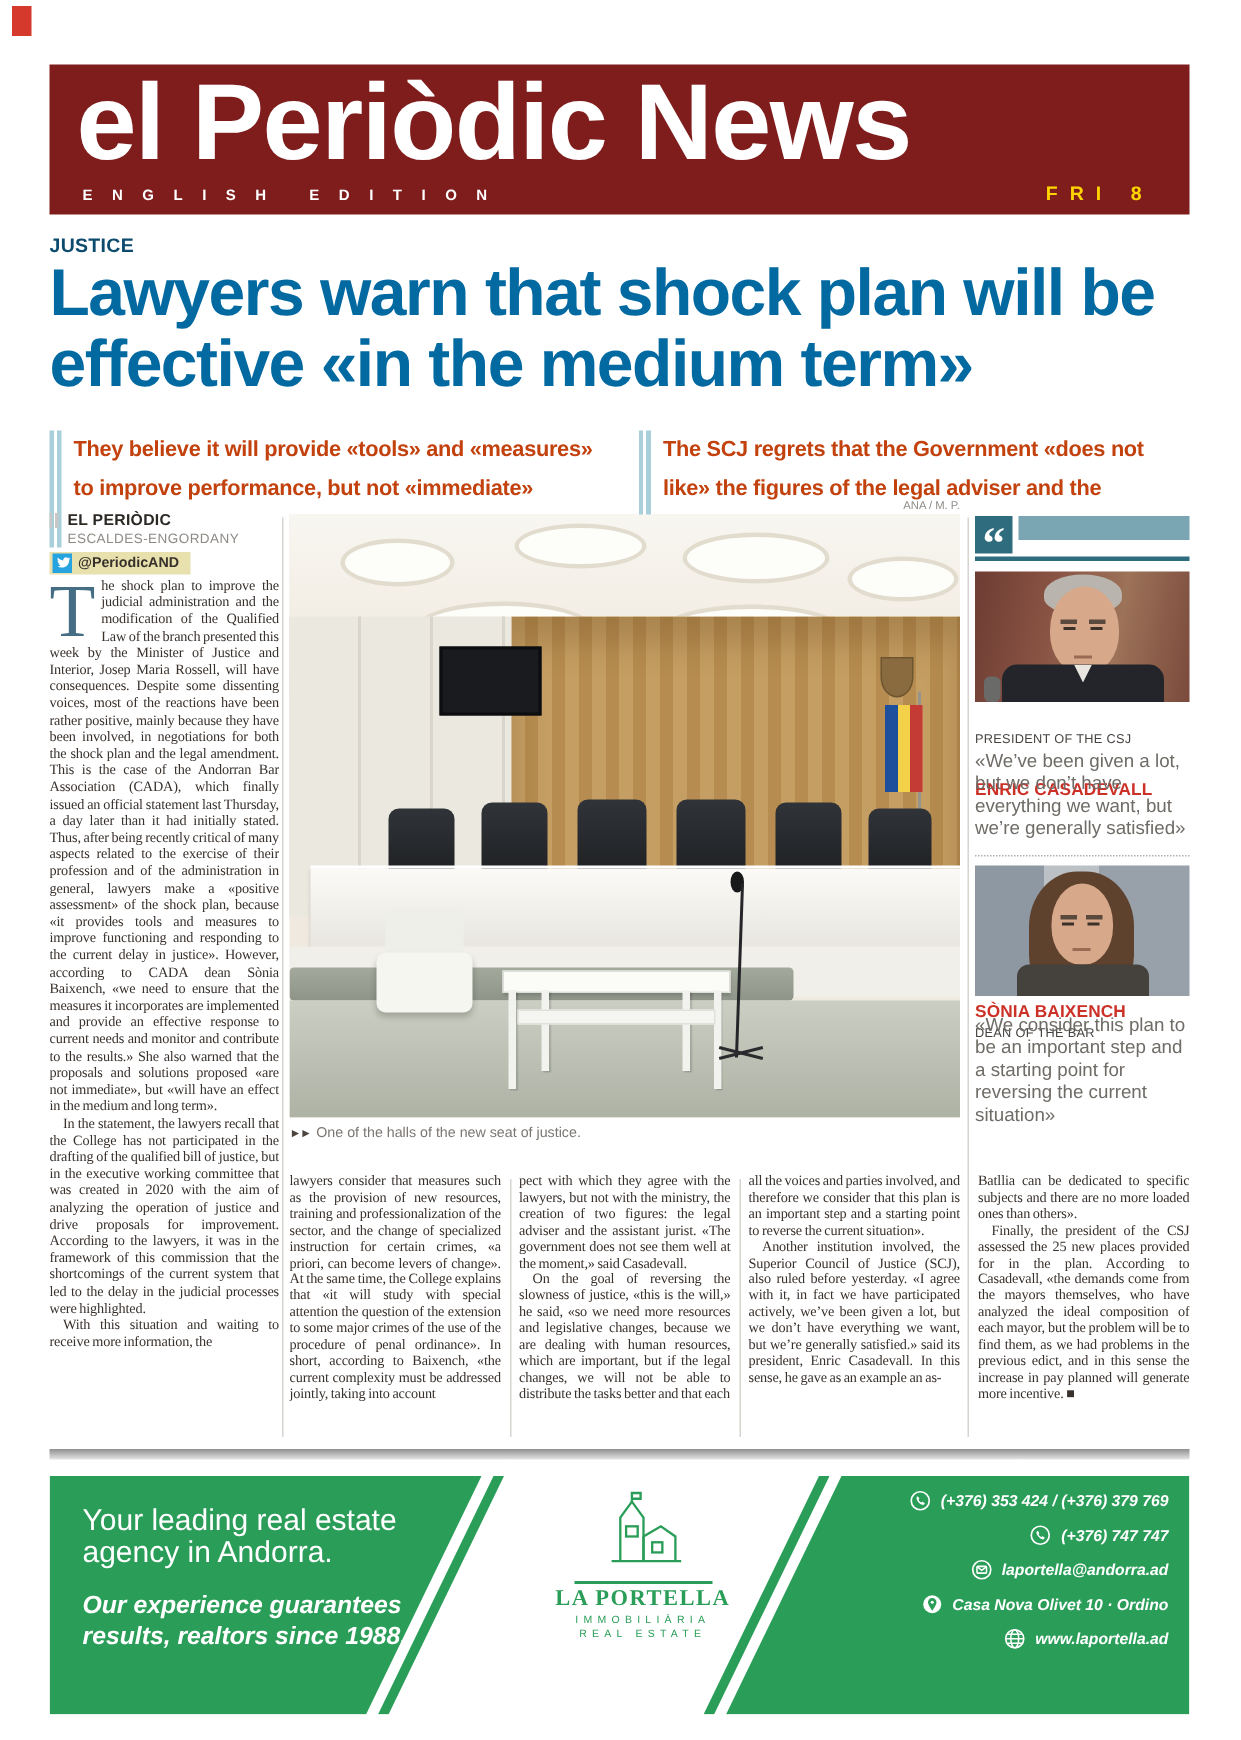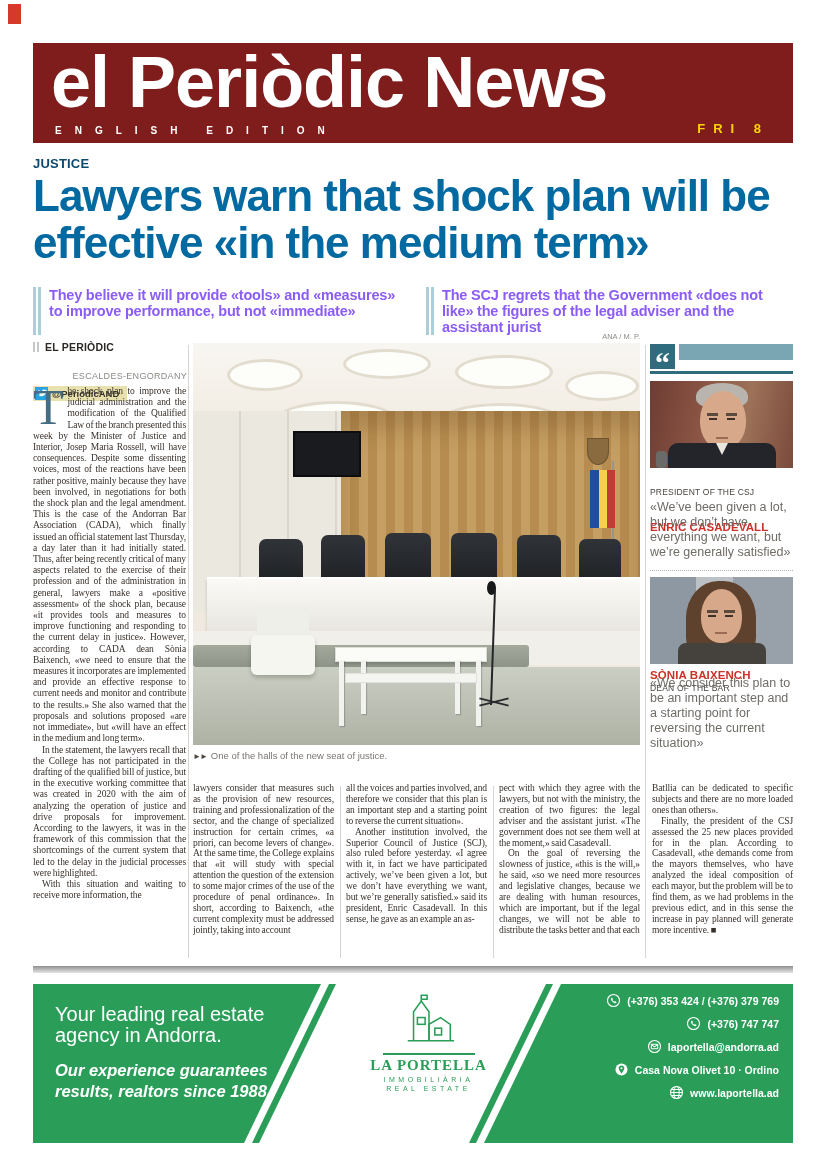--- a/index.html
+++ b/index.html
@@ -18,28 +18,28 @@
   .mh-date{position:absolute;right:24px;bottom:7px;color:#ffd400;font-weight:bold;
            font-size:13px;letter-spacing:8px;white-space:nowrap;}
 
   .kicker{left:33px;top:156px;color:#0c4a6e;font-weight:bold;font-size:13px;letter-spacing:.2px;}
   .headline{left:33px;top:172px;width:766px;color:#0369a1;font-weight:bold;
             font-size:44px;line-height:47px;letter-spacing:-1px;}
 
   .subheads{left:33px;top:287px;width:760px;display:flex;gap:26px;}
   .subhead{display:flex;gap:8px;flex:1;}
   .sh-bars{flex:0 0 8px;background:linear-gradient(90deg,#a9cfdb 0 3px,transparent 3px 5px,#a9cfdb 5px 8px);}
-  .sh-text{color:#8b5cf6;font-weight:bold;font-size:14.5px;line-height:16px;letter-spacing:-.2px;}
+  .sh-text{color:#c2410c;font-weight:bold;font-size:14.5px;line-height:26px;letter-spacing:-.2px;}
 
   
   .byline{left:33px;top:341px;width:154px;}
   .by-agency{display:flex;gap:6px;align-items:center;}
   .by-bars{width:6px;height:10px;background:linear-gradient(90deg,#c7c7c7 0 2px,transparent 2px 4px,#c7c7c7 4px 6px);}
   .by-agency span{font-weight:bold;font-size:10.5px;color:#2c2824;letter-spacing:.2px;}
-  .by-place{margin:18px 0 3px 12px;font-size:9px;color:#8d8a85;letter-spacing:.3px;text-align:right;}
+  .by-place{margin:1px 0 3px 12px;font-size:9px;color:#8d8a85;letter-spacing:.3px;}
   .tw-chip{display:inline-flex;align-items:center;gap:4px;background:#e9e1ad;padding:1px 8px 1px 2px;}
   .tw-ico{width:13px;height:13px;background:#27a3e0;display:flex;align-items:center;justify-content:center;}
   .tw-handle{font-weight:bold;font-size:9.5px;color:#35302b;}
 
   
   .bodycol{font-family:"Liberation Serif",serif;color:#38302b;}
   .col1{left:33px;top:386px;width:153px;height:574px;overflow:hidden;}
   .bodycol p{margin:0;text-align:justify;font-size:9.5px;line-height:11.2px;
              letter-spacing:-.1px;word-spacing:-.5px;}
   .cols4{left:193px;top:783px;width:600px;height:177px;display:flex;gap:12px;overflow:hidden;}
@@ -128,21 +128,21 @@
   .ad-rstripe{position:absolute;left:0;top:0;width:100%;height:100%;background:#2a9e58;
            clip-path:polygon(513px 0,520px 0,443px 100%,436px 100%);}
   .ad-head{position:absolute;left:22px;top:20px;width:235px;color:#fff;font-weight:normal;
            font-size:20px;line-height:21px;}
   .ad-tag{position:absolute;left:22px;top:76px;width:225px;color:#fff;font-weight:bold;font-style:italic;
           font-size:16.5px;line-height:21px;}
   .brand{position:absolute;left:318px;top:8px;width:155px;text-align:center;color:#2a9e58;}
   .brand-line{width:92px;height:1.5px;background:#2a9e58;margin:3px auto 2px;}
   .brand-name{font-family:"Liberation Serif",serif;font-weight:bold;font-size:15px;letter-spacing:1px;}
   .brand-sub{font-size:7px;letter-spacing:3.5px;margin-top:2px;}
-  .contacts{position:absolute;right:14px;top:9px;display:flex;flex-direction:column;gap:8px;align-items:flex-end;}
+  .contacts{position:absolute;right:14px;top:9px;display:flex;flex-direction:column;gap:8px;align-items:flex-end;font-style:italic;}
   .c-row{display:flex;align-items:center;gap:6px;color:#fff;font-weight:bold;font-size:10.5px;white-space:nowrap;}
   .c-ico{width:15px;height:15px;flex:0 0 15px;}
 </style>
 </head>
 <body>
 
 <div class="page">
 
   <div class="abs corner-mark"></div>
 
@@ -270,26 +270,26 @@
     <div class="q-name" style="top:325px;">SÒNIA BAIXENCH</div>
     <div class="q-role" style="top:339px;">DEAN OF THE BAR</div>
     <div class="q-text" style="top:332px;">«We consider this plan to be an important step and a starting point for reversing the current situation»</div>
   </div>
 
   <div class="abs bodycol cols4">
     <div class="c">
       <p>lawyers consider that measures such as the provision of new resources, training and professionalization of the sector, and the change of specialized instruction for certain crimes, «a priori, can become levers of change». At the same time, the College explains that «it will study with special attention the question of the extension to some major crimes of the use of the procedure of penal ordinance». In short, according to Baixench, «the current complexity must be addressed jointly, taking into account</p>
     </div>
     <div class="c">
+      <p>pect with which they agree with the lawyers, but not with the ministry, the creation of two figures: the legal adviser and the assistant jurist. «The government does not see them well at the moment,» said Casadevall.</p>
+      <p class="ind">On the goal of reversing the slowness of justice, «this is the will,» he said, «so we need more resources and legislative changes, because we are dealing with human resources, which are important, but if the legal changes, we will not be able to distribute the tasks better and that each</p>
+    </div>
+    <div class="c">
       <p>all the voices and parties involved, and therefore we consider that this plan is an important step and a starting point to reverse the current situation».</p>
       <p class="ind">Another institution involved, the Superior Council of Justice (SCJ), also ruled before yesterday. «I agree with it, in fact we have participated actively, we’ve been given a lot, but we don’t have everything we want, but we’re generally satisfied.» said its president, Enric Casadevall. In this sense, he gave as an example an as-</p>
-    </div>
-    <div class="c">
-      <p>pect with which they agree with the lawyers, but not with the ministry, the creation of two figures: the legal adviser and the assistant jurist. «The government does not see them well at the moment,» said Casadevall.</p>
-      <p class="ind">On the goal of reversing the slowness of justice, «this is the will,» he said, «so we need more resources and legislative changes, because we are dealing with human resources, which are important, but if the legal changes, we will not be able to distribute the tasks better and that each</p>
     </div>
     <div class="c">
       <p>Batllia can be dedicated to specific subjects and there are no more loaded ones than others».</p>
       <p class="ind">Finally, the president of the CSJ assessed the 25 new places provided for in the plan. According to Casadevall, «the demands come from the mayors themselves, who have analyzed the ideal composition of each mayor, but the problem will be to find them, as we had problems in the previous edict, and in this sense the increase in pay planned will generate more incentive. ■</p>
     </div>
   </div>
 
   <div class="abs graybar"></div>
 
   <div class="abs ad">

